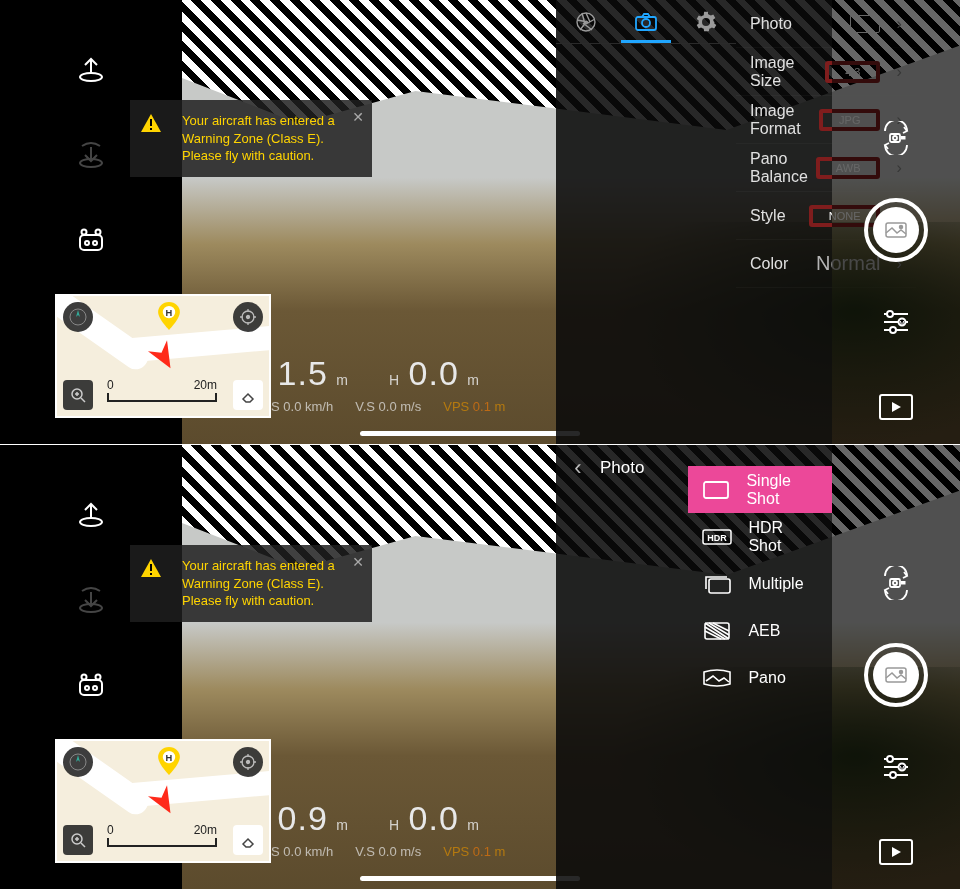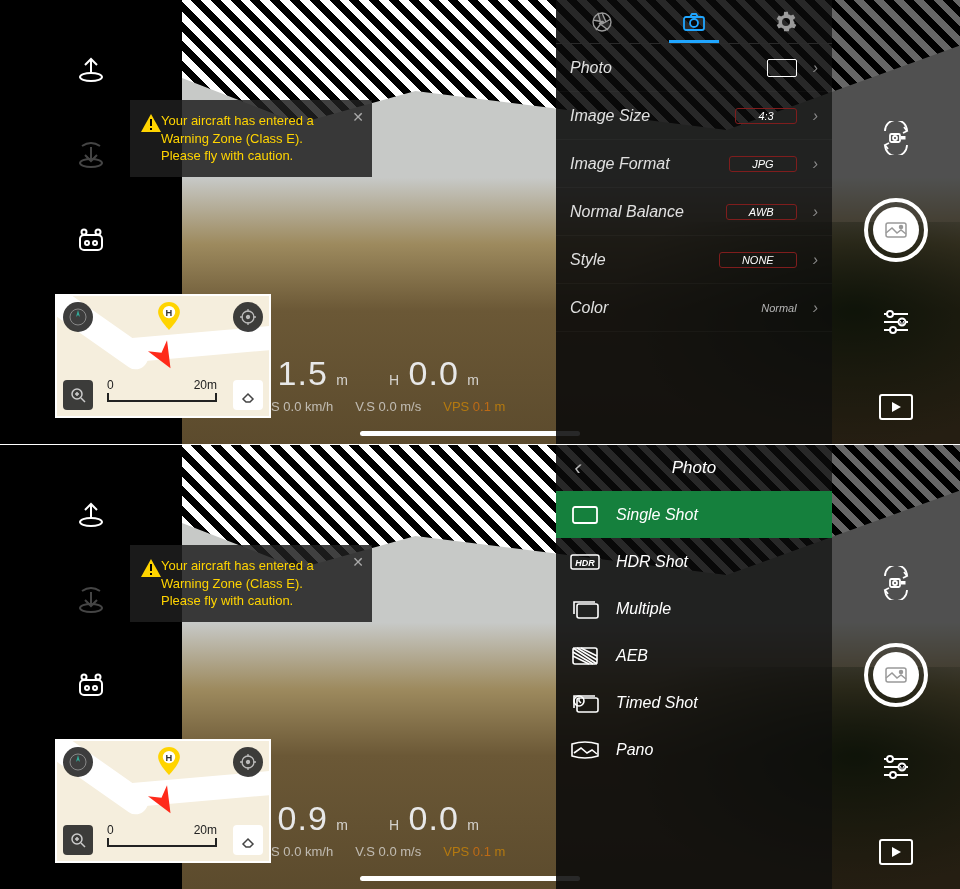--- a/index.html
+++ b/index.html
@@ -75,21 +75,21 @@
     width:34px; height:26px; border:2px solid #fff; border-radius:3px;
     display:flex; align-items:center; justify-content:center;
     position:absolute; bottom: 24px; right: 47px;
   }
   .play-box::after{
     content:""; width:0;height:0;border-left:9px solid #fff;border-top:5px solid transparent;border-bottom:5px solid transparent;
   }
   
   .warning {
     position:absolute; left:130px; top:100px;
-    width:242px; padding:12px 28px 12px 31px;
+    width:242px; padding:12px 28px 12px 52px;
     background: rgba(30,30,30,0.85);
     color:#ffd400; font-size:13px; line-height:1.35;
     z-index:25;
   }
   .warn-tri{
     position:absolute; left:10px; top:12px; width:22px; height:22px;
   }
   .warn-close{
     position:absolute; right:8px; top:8px; color:#aaa; font-size:14px;
   }
@@ -135,58 +135,58 @@
   .tel-vps{ color:#d98c00; }
   .tel-vps .num{ color:#e5760a;margin-top:48px; }
   .home-bar{
     position:absolute; left:360px; bottom:8px; width:220px; height:5px; background:#fff; border-radius:3px; z-index:22;
   }
   
   .panel{
     position:absolute; right:128px; top:0; width:276px; height:444px;
     background:rgba(10,10,10,0.88);
     z-index:28;
-    display:flex; flex-direction:column;font-style:italic;
+    display:flex; 
   }
   .panel-tabs{
     height:44px; display:flex; align-items:center; justify-content:space-around;
     border-bottom:1px solid #2a2a2a;
   }
   .panel-tabs .tab{ width:60px; display:flex; justify-content:center; position:relative; color:#9a9a9a;}
   .panel-tabs .tab.active{ color:#20a6ff;}
   .panel-tabs .tab.active::after{
     content:""; position:absolute; bottom:-11px; left:5px; right:5px; height:3px; background:#20a6ff;
   }
   .setting-row{
     height:48px; display:flex; align-items:center; padding:0 14px;
     color:#e0e0e0; font-size:16px; border-bottom:1px solid rgba(255,255,255,0.03);
     gap:8px;
   }
   .setting-row .label{ flex:1; }
   .val-pill{
-    border:1px solid #7f1d1d; border-radius:3px; padding:1px 22px; font-size:11px; color:#fff; min-width:32px; text-align:center;
+    border:4px solid #7f1d1d; border-radius:3px; padding:1px 16px; font-size:11px; color:#fff; min-width:32px; text-align:center;
   }
   .val-rect{
     border:1.5px solid #fff; width:30px; height:18px; border-radius:2px;
   }
-  .val-text{ color:#b5b5b5; font-size:11px; }
+  .val-text{ color:#b5b5b5; font-size:20px; }
   .chev{
     color:#888; margin-left:8px;
   }
   
   .panel-header{
     height:46px; display:flex; align-items:center; color:#fff; font-size:17px;
   }
   .panel-header .back{ width:44px; text-align:center; color:#bbb; font-size:22px;}
   .panel-header .title{ flex:1; text-align:center; margin-right:44px;}
   .mode-row{
     height:47px; display:flex; align-items:center; gap:16px; padding:0 14px;
     color:#fff; font-size:16px;
   }
-  .mode-row.selected{ background:#15803d; }
+  .mode-row.selected{ background:#ec4899;margin-top:21px; }
   .mode-icon{
     width:30px; height:22px; display:flex; align-items:center; justify-content:center;
   }
 </style>
 </head>
 <body>
 
 <div class="screen">
   <div class="camera-bg"></div>
   <div class="stripes"></div>
@@ -322,21 +322,21 @@
           <span class="label">Image Size</span>
           <span class="val-pill">4:3</span>
           <span class="chev">›</span>
         </div>
         <div class="setting-row">
           <span class="label">Image Format</span>
           <span class="val-pill">JPG</span>
           <span class="chev">›</span>
         </div>
         <div class="setting-row">
-          <span class="label">Normal Balance</span>
+          <span class="label">Pano Balance</span>
           <span class="val-pill">AWB</span>
           <span class="chev">›</span>
         </div>
         <div class="setting-row">
           <span class="label">Style</span>
           <span class="val-pill">NONE</span>
           <span class="chev">›</span>
         </div>
         <div class="setting-row">
           <span class="label">Color</span>
@@ -519,31 +519,20 @@
           <span class="mode-icon" style="color: rgb(255, 255, 255);">
             <svg width="28" height="20" viewBox="0 0 28 20" fill="none" stroke="currentColor" stroke-width="1.6">
               <rect x="2" y="2" width="24" height="16" rx="2"></rect>
               <path d="M2 2 L26 18 M2 6 L22 18 M6 2 L26 14 M2 10 L18 18 M10 2 L26 10"></path>
             </svg>
           </span>
           <span>AEB</span>
         </div>
         <div class="mode-row">
           <span class="mode-icon" style="color: rgb(255, 255, 255);">
-            <svg width="30" height="22" viewBox="0 0 30 22" fill="none" stroke="currentColor" stroke-width="1.6">
-              <rect x="7" y="6" width="21" height="14" rx="2"></rect>
-              <path d="M4 16 V4 H25"></path>
-              <circle cx="9" cy="9" r="5"></circle>
-              <path d="M9 6 V9 L11 11"></path>
-            </svg>
-          </span>
-          <span>Timed Shot</span>
-        </div>
-        <div class="mode-row">
-          <span class="mode-icon" style="color: rgb(255, 255, 255);">
             <svg width="30" height="20" viewBox="0 0 30 20" fill="none" stroke="currentColor" stroke-width="1.6">
               <path d="M2 4 Q15 0 28 4 L28 16 Q15 20 2 16 Z"></path>
               <path d="M4 13 L11 8 L17 13 L22 10 L27 14"></path>
             </svg>
           </span>
           <span>Pano</span>
         </div>
       </div>
   </div>
 

